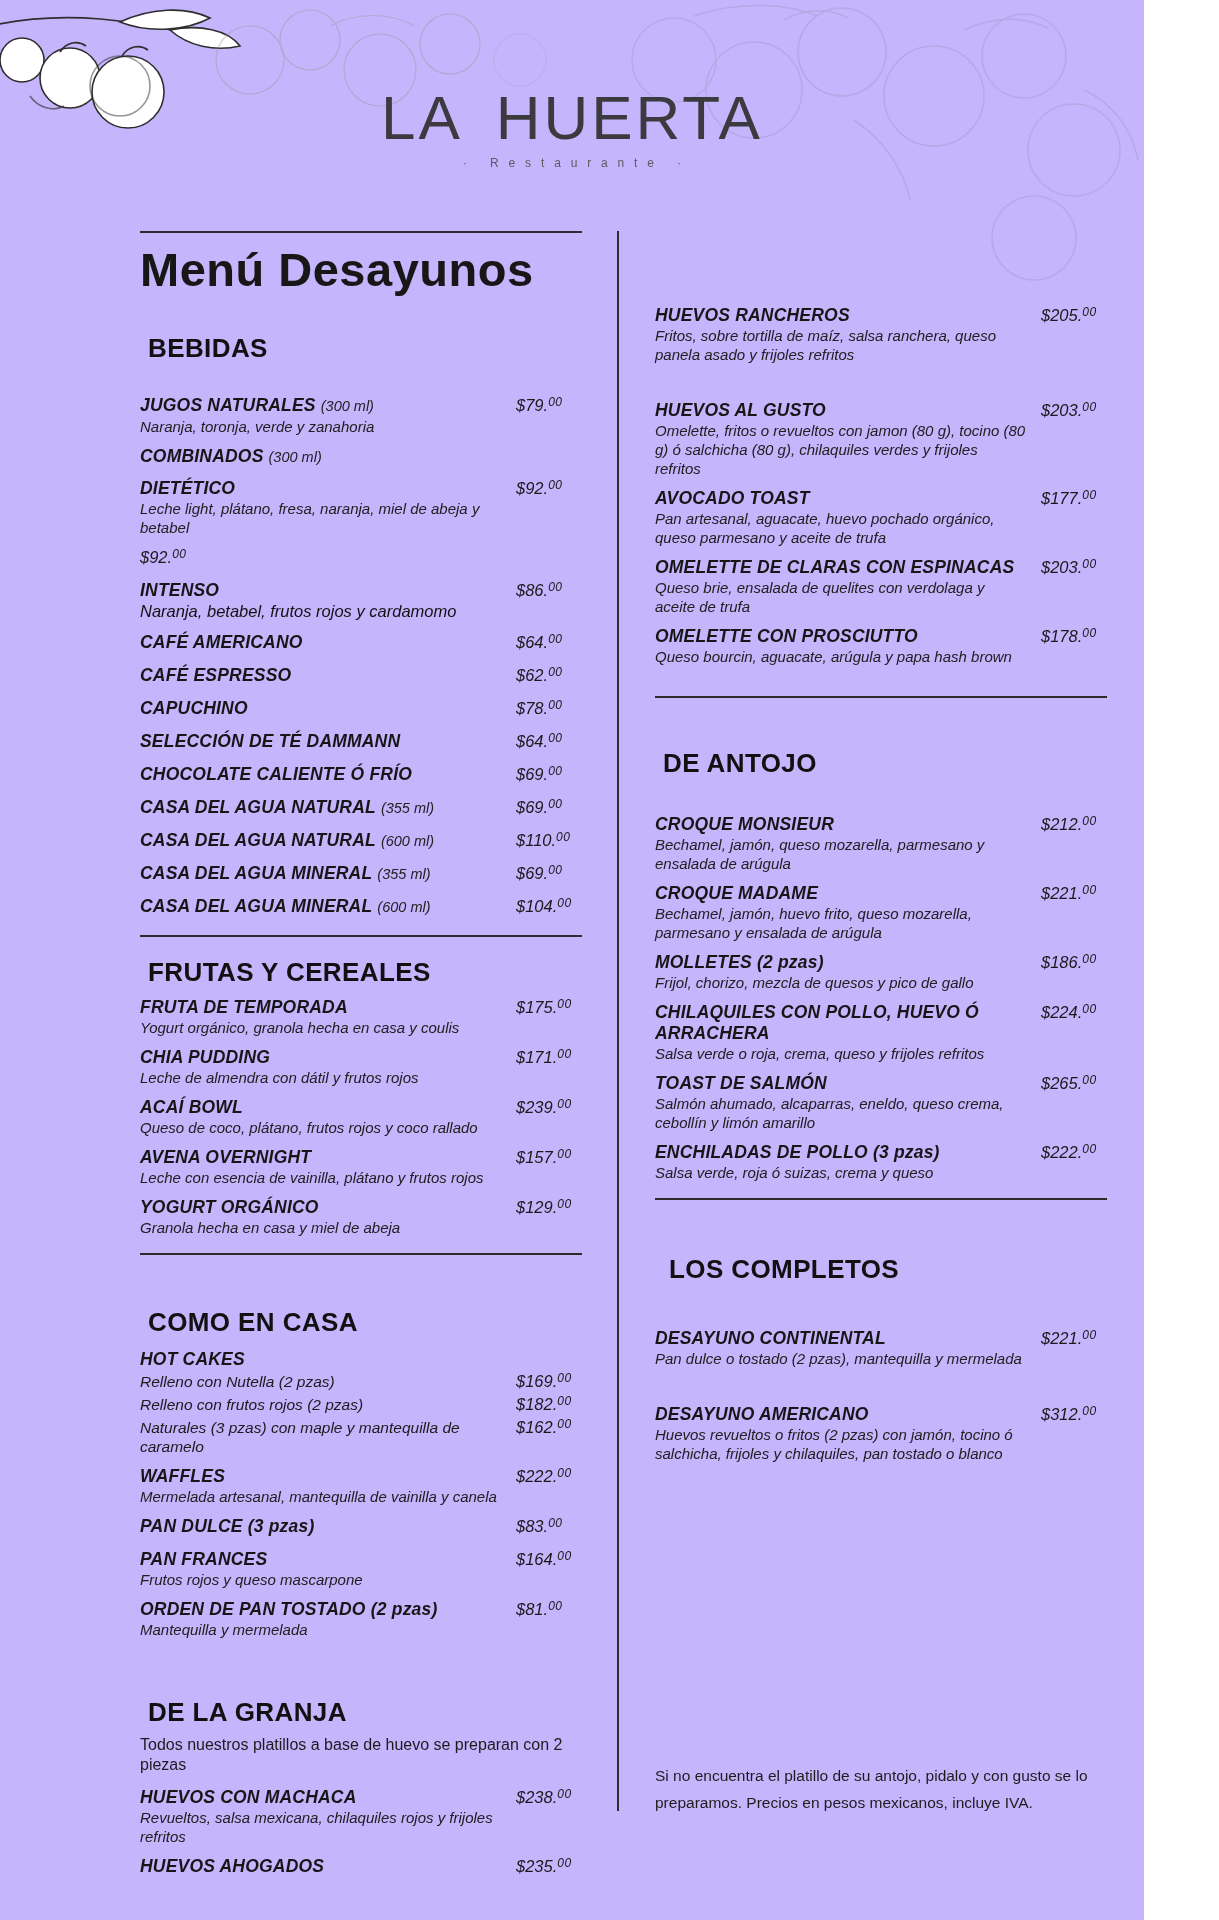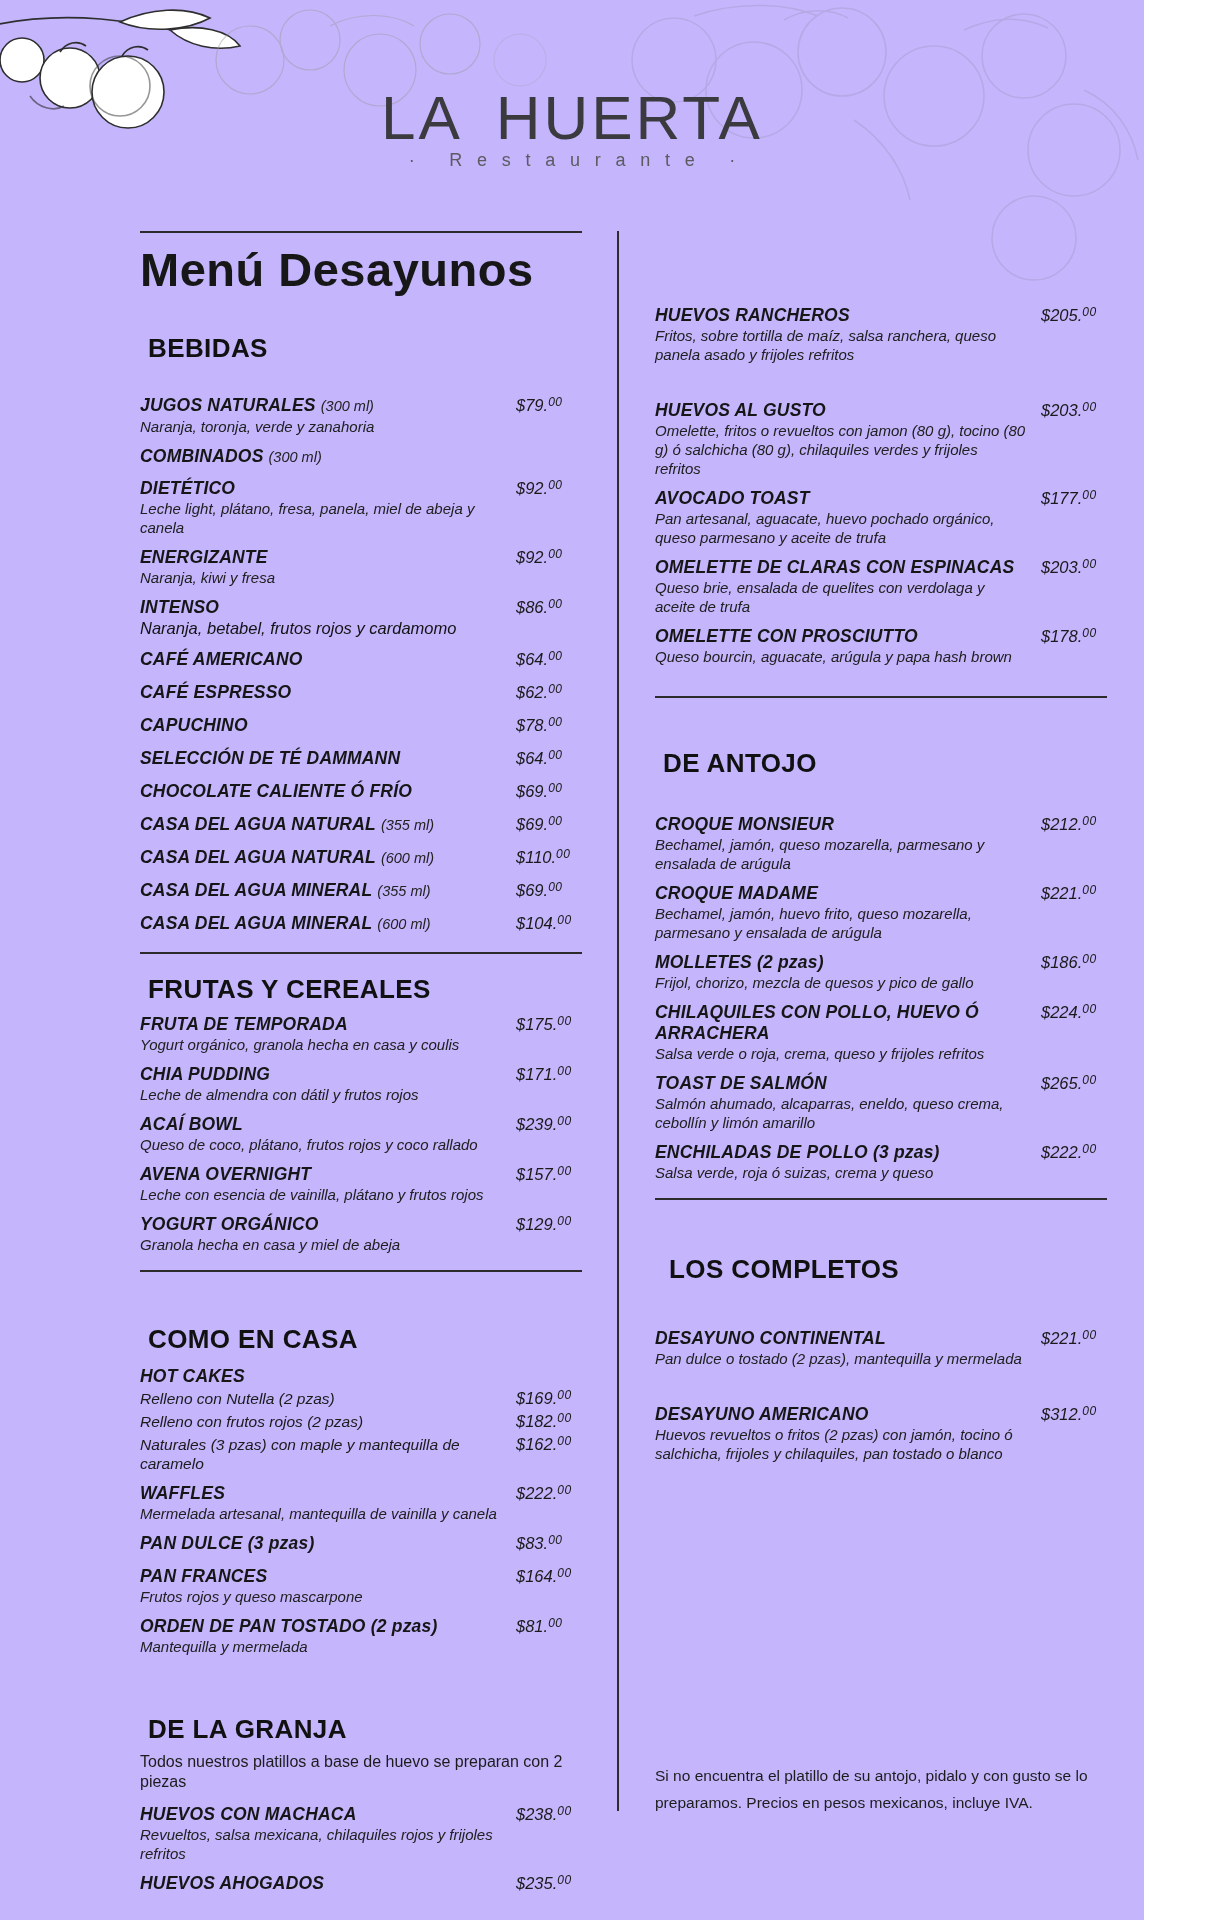--- a/index.html
+++ b/index.html
@@ -20,21 +20,21 @@
   
   .brand {
     position:absolute; top:86px; left:0; width:100%;
     text-align:center;
   }
   .brand-logo {
     font-size:62px; line-height:64px; font-weight:400;
     letter-spacing:3px; word-spacing:16px; color:#3a3a3f;
   }
   .brand-tagline {
-    font-size:18px; color:#5b5b60;
+    margin-top:6px; font-size:12px; color:#5b5b60;
     letter-spacing:0.82em; padding-left:0.82em;
   }
 
   
   .columns {
     position:absolute; top:231px; left:0;
     display:flex; align-items:flex-start;
     height:1689px;
   }
   .col-left {
@@ -165,29 +165,25 @@
             <div class="item-price">$<span>79</span>.<span class="cents">00</span></div>
           </div>
           <div class="item">
             <div class="item-main">
               <div class="item-line"><span class="item-name">COMBINADOS</span><span class="item-size">(300 ml)</span></div>
             </div>
           </div>
           <div class="item">
             <div class="item-main">
               <div class="item-line"><span class="item-name">DIETÉTICO</span></div>
-              <div class="item-desc">Leche light, plátano, fresa, panela, miel de abeja y canela</div>
+              <div class="item-desc">Leche light, plátano, fresa, naranja, miel de abeja y betabel</div>
             </div>
             <div class="item-price">$<span>92</span>.<span class="cents">00</span></div>
           </div>
           <div class="item">
-            <div class="item-main">
-              <div class="item-line"><span class="item-name">ENERGIZANTE</span></div>
-              <div class="item-desc">Naranja, kiwi y fresa</div>
-            </div>
             <div class="item-price">$<span>92</span>.<span class="cents">00</span></div>
           </div>
           <div class="item">
             <div class="item-main">
               <div class="item-line"><span class="item-name">INTENSO</span></div>
               <div class="item-desc emph">Naranja, betabel, frutos rojos y cardamomo</div>
             </div>
             <div class="item-price">$<span>86</span>.<span class="cents">00</span></div>
           </div>
           <div class="item">

